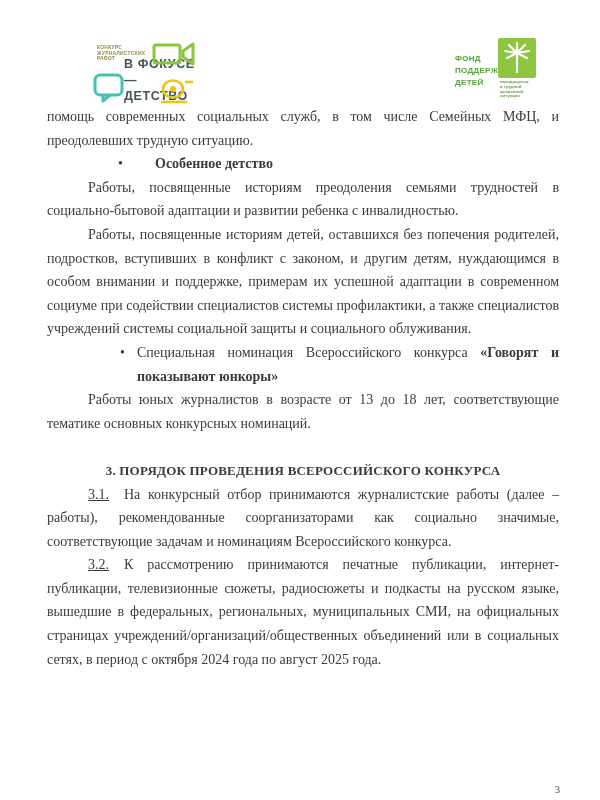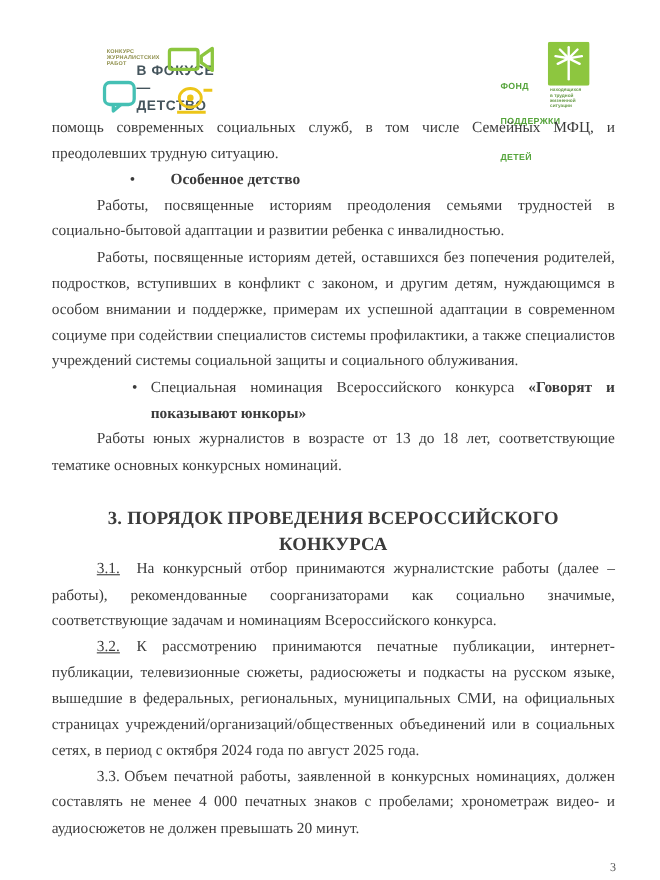--- a/index.html
+++ b/index.html
@@ -20,42 +20,42 @@
               letter-spacing:.6px; }
   .ll-title span { display:block; }
   .ll-bubble { position:absolute; left:0; top:33px; }
   .ll-camera { position:absolute; left:59px; top:0; }
   .ll-reel   { position:absolute; left:66px; top:38px; }
 
   .logo-right { position:absolute; left:453px; top:38px; width:120px; height:64px; }
   .fund-text { position:absolute; left:2px; top:15px; font-family:"Liberation Sans",sans-serif;
                font-size:8px; line-height:12px; font-weight:bold; color:#55a43b;
                letter-spacing:.3px; }
-  .fund-text span { display:block;margin-top:20px; }
+  .fund-text span { display:block; }
   .fund-tree { position:absolute; left:45px; top:0; }
   .fund-tagline { position:absolute; left:47px; top:42px; width:52px;
                   font-family:"Liberation Sans",sans-serif; font-size:4.3px;
                   line-height:4.8px; font-weight:bold; color:#6a9c4a; }
   .fund-tagline span { display:block; }
 
   
   .content { position:absolute; top:105px; left:47px; width:512px;
              font-size:14px; line-height:23.6px; text-align:justify; }
   .content p { margin:0; }
   .ind { text-indent:41px; }
 
   .bullet-b { padding-left:71px; text-align:left; }
   .bullet-b .dot { display:inline-block; width:37px; }
   .bullet-b .txt { font-weight:bold; }
 
   .bullet-m { position:relative; padding-left:90px; }
   .bullet-m .dot { position:absolute; left:73px; top:0; }
   .bold { font-weight:bold; }
 
-  .heading { margin:23.6px 0 0 0; font-size:17px; font-weight:bold;
+  .heading { margin:23.6px 0 0 0; font-size:13px; font-weight:bold;
              text-align:center; letter-spacing:.2px; }
 
   .pnum-wide  { margin-right:15px;text-decoration:underline; }
   .pnum-narrow{ margin-right:4px; }
 
   .pageno { position:absolute; right:40px; bottom:5px; font-size:11px; color:#555; }
 </style>
 </head>
 <body>
 
@@ -136,21 +136,18 @@
     <h2 class="heading">3. ПОРЯДОК ПРОВЕДЕНИЯ ВСЕРОССИЙСКОГО КОНКУРСА</h2>
 
     <p class="ind">
       <span class="pnum-wide">3.1.</span><span>На конкурсный отбор принимаются журналистские работы (далее – работы), рекомендованные соорганизаторами как социально значимые, соответствующие задачам и номинациям Всероссийского конкурса.</span>
     </p>
 
     <p class="ind">
       <span class="pnum-wide">3.2.</span><span>К рассмотрению принимаются печатные публикации, интернет-публикации, телевизионные сюжеты, радиосюжеты и подкасты на русском языке, вышедшие в федеральных, региональных, муниципальных СМИ, на официальных страницах учреждений/организаций/общественных объединений или в социальных сетях, в период с октября 2024 года по август 2025 года.</span>
     </p>
 
-    <p class="ind">
-      <span class="pnum-narrow">3.3.</span><span>Объем печатной работы, заявленной в конкурсных номинациях, должен составлять не менее 4 000 печатных знаков с пробелами; хронометраж видео- и аудиосюжетов не должен превышать 20 минут.</span>
-    </p>
 
   </main>
 
   <div class="pageno">3</div>
 
 </div>
 
 </body></html>

